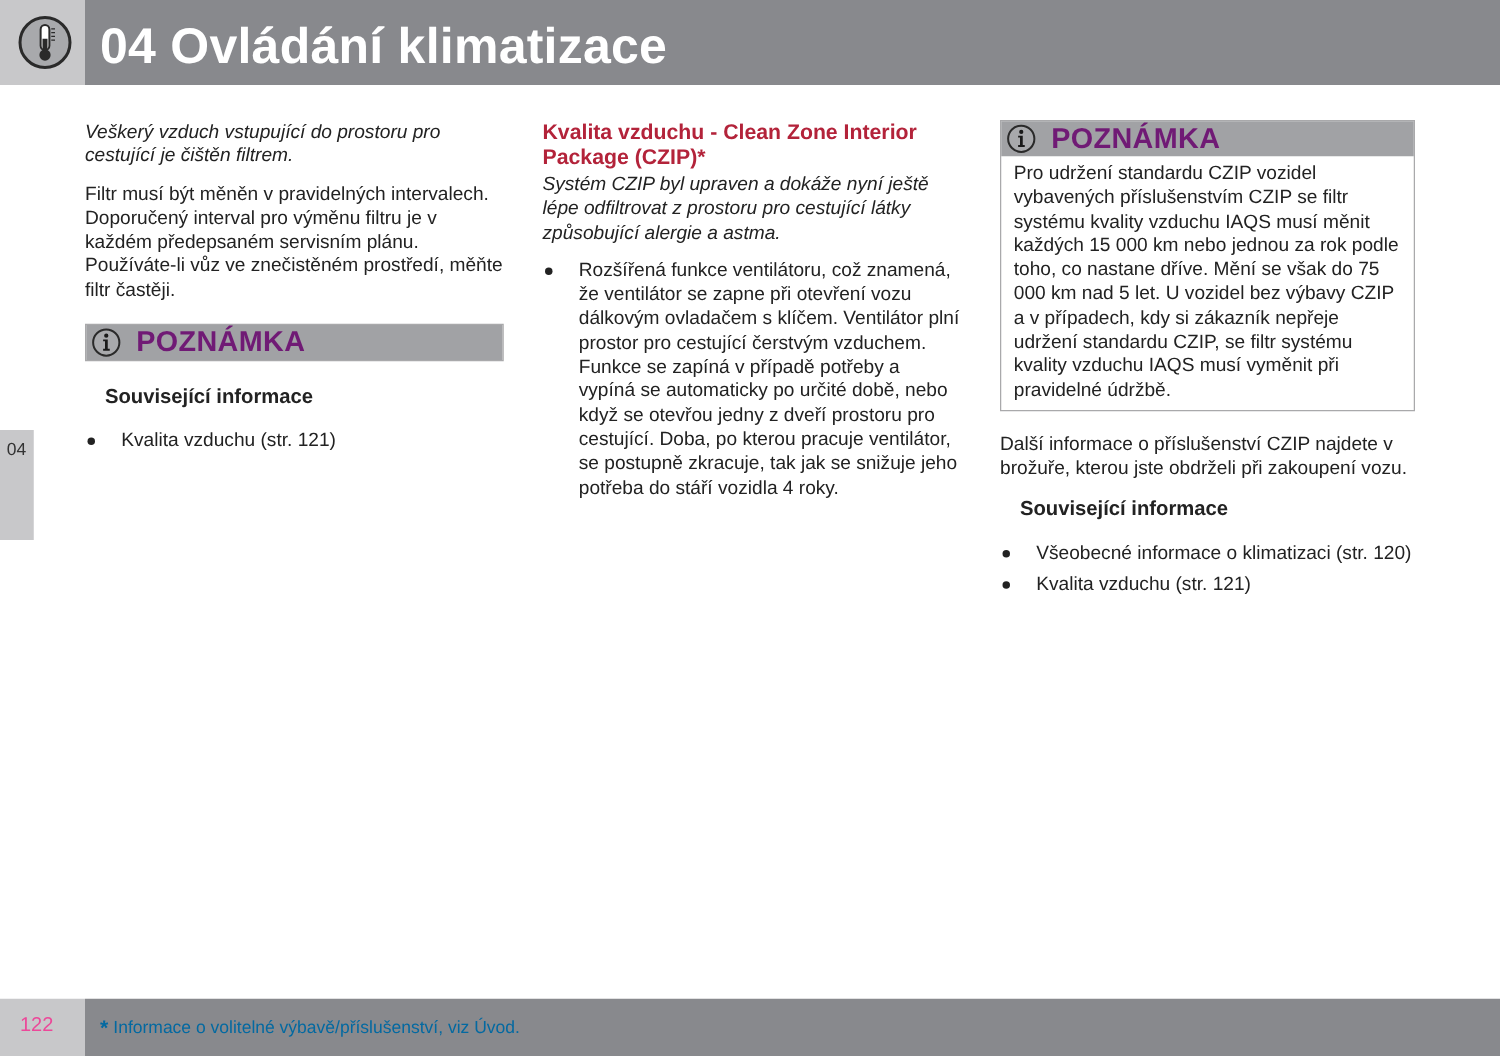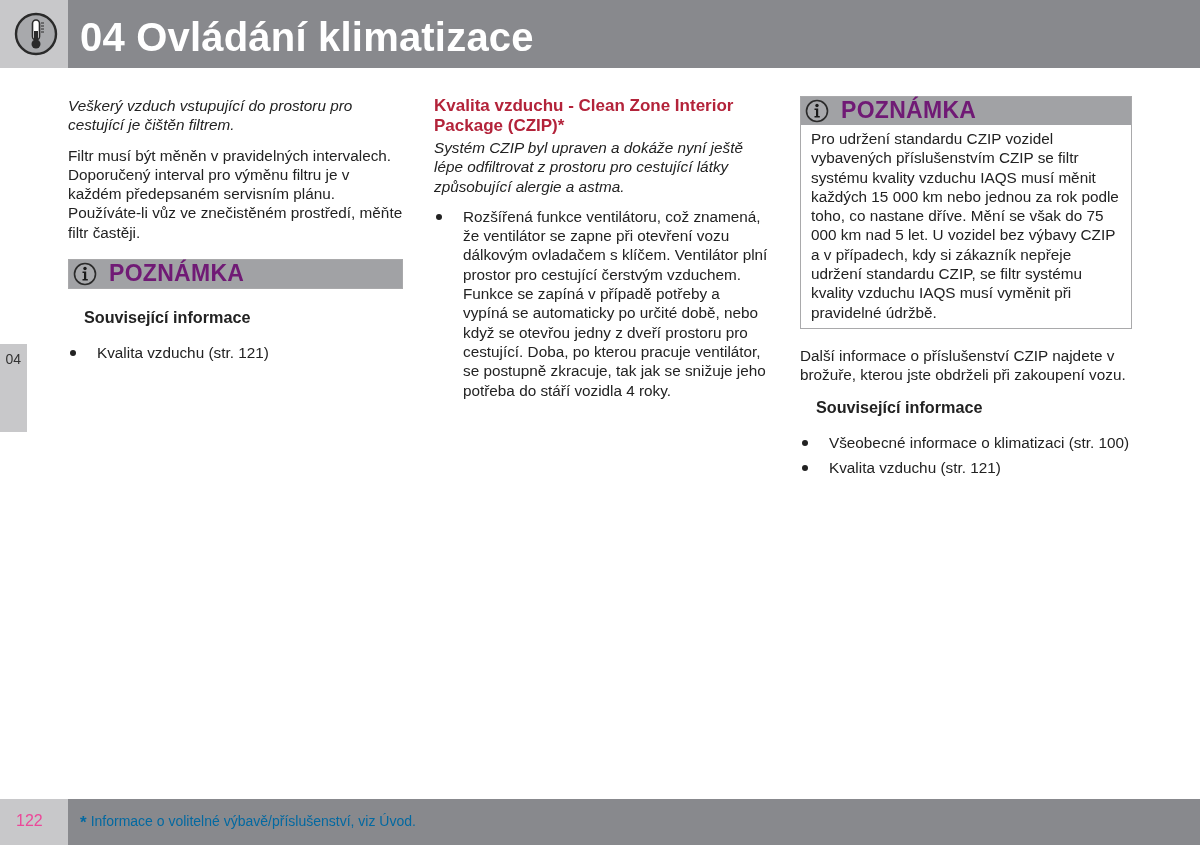--- a/index.html
+++ b/index.html
@@ -141,21 +141,21 @@
         <circle cx="12" cy="6.5" r="1.7" fill="#1a1a1a"></circle>
         <path d="M9.5 9.5 H13.2 V17 H14.8 V18.6 H9.5 V17 H11 V11 H9.5 Z" fill="#1a1a1a"></path>
       </svg>
       <span class="note-title">POZNÁMKA</span>
     </div>
     <div class="note-body">Pro udržení standardu CZIP vozidel vybavených příslušenstvím CZIP se filtr systému kvality vzduchu IAQS musí měnit každých 15 000 km nebo jednou za rok podle toho, co nastane dříve. Mění se však do 75 000 km nad 5 let. U vozidel bez výbavy CZIP a v případech, kdy si zákazník nepřeje udržení standardu CZIP, se filtr systému kvality vzduchu IAQS musí vyměnit při pravidelné údržbě.</div>
   </div>
   <p style="margin-top:17px;">Další informace o příslušenství CZIP najdete v brožuře, kterou jste obdrželi při zakoupení vozu.</p>
   <h3 class="h-black" style="margin-top:13px;">Související informace</h3>
   <ul class="bul">
-    <li>Všeobecné informace o klimatizaci (str. 100)</li>
+    <li>Všeobecné informace o klimatizaci (str. 120)</li>
     <li>Kvalita vzduchu (str. 121)</li>
   </ul>
 </div>
 
 <div class="ftr-left"></div>
 <div class="ftr-bar"></div>
 <div class="page-num">122</div>
 <div class="footnote">
   <span class="star">*</span><span>Informace o volitelné výbavě/příslušenství, viz Úvod.</span>
 </div>

